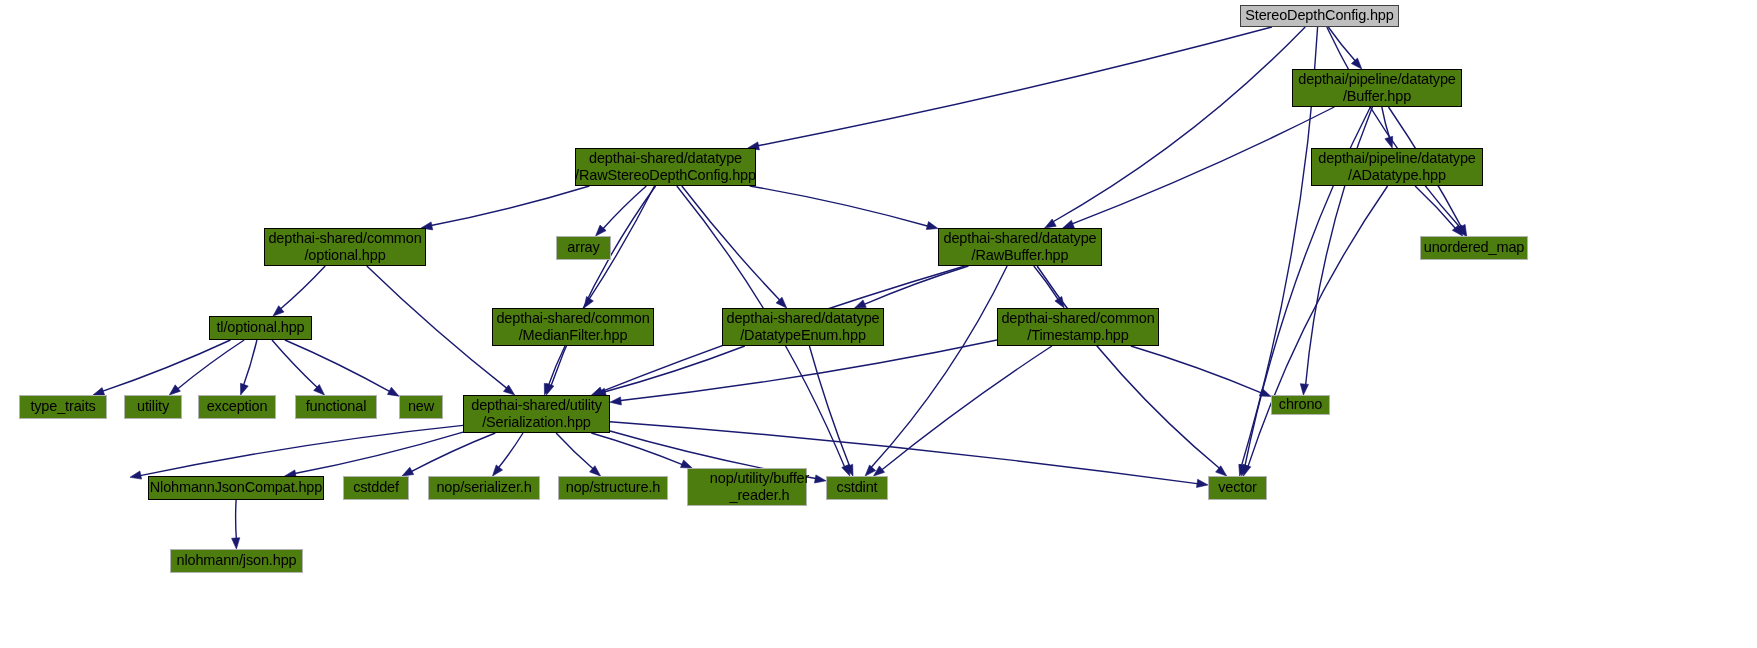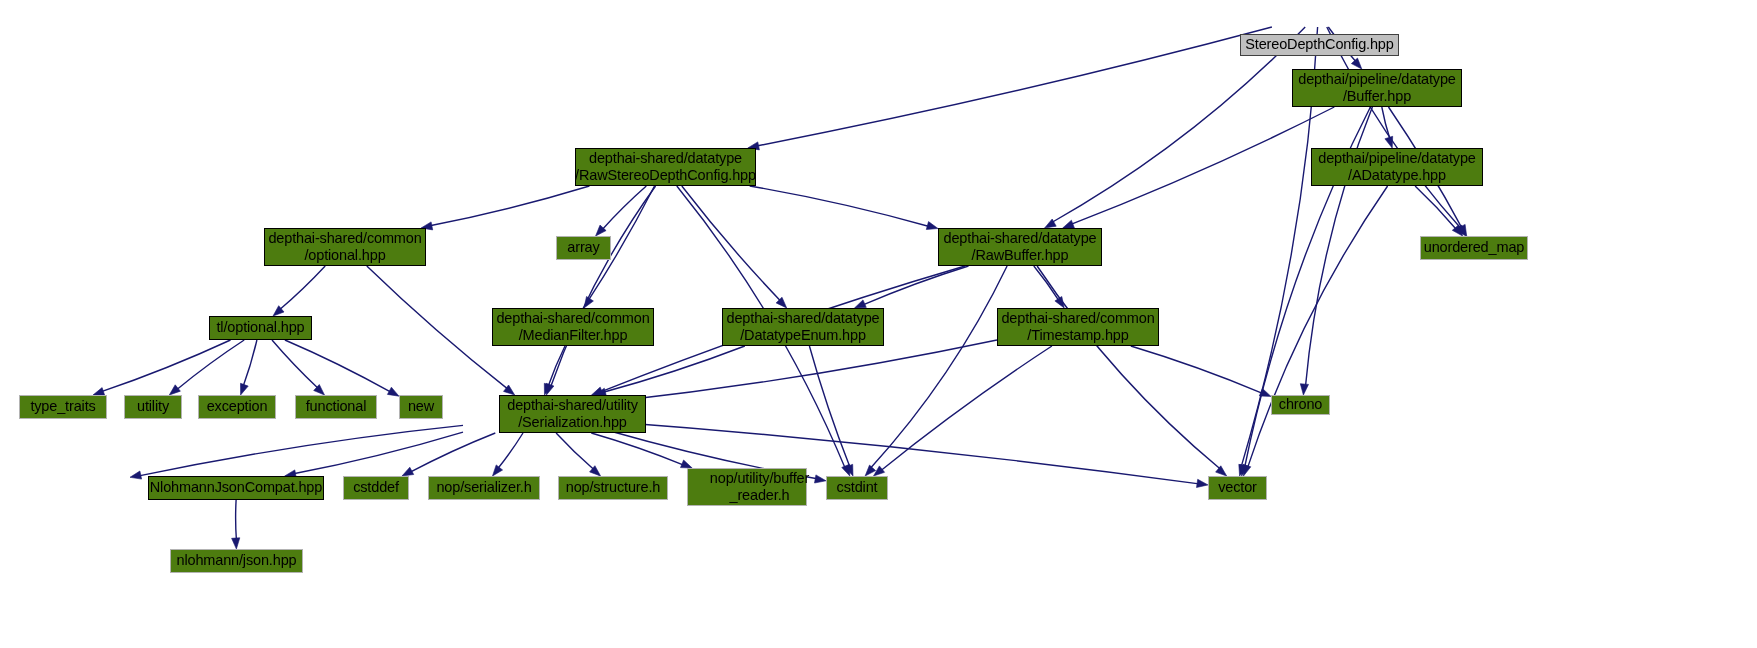--- a/index.html
+++ b/index.html
@@ -151,38 +151,38 @@
       <path d="M 591.3 433.0 Q 638.4 446.6 683.7 465.1" fill="none" stroke="#191970" stroke-width="1.4"></path>
       <polygon points="692.2,468.0 680.5,467.6 683.6,460.0" fill="#191970" stroke="#191970" stroke-width="0.6"></polygon>
       <path d="M 610.0 431.0 Q 712.4 460.2 817.2 478.8" fill="none" stroke="#191970" stroke-width="1.4"></path>
       <polygon points="826.0,480.8 814.5,483.0 815.9,474.9" fill="#191970" stroke="#191970" stroke-width="0.6"></polygon>
       <path d="M 610.0 421.8 Q 905.5 443.8 1199.0 483.9" fill="none" stroke="#191970" stroke-width="1.4"></path>
       <polygon points="1208.0,484.9 1196.5,487.5 1197.7,479.3" fill="#191970" stroke="#191970" stroke-width="0.6"></polygon>
       <path d="M 236.1 500.0 Q 235.0 520.0 236.4 540.0" fill="none" stroke="#191970" stroke-width="1.4"></path>
       <polygon points="236.4,549.0 231.6,538.3 239.8,537.8" fill="#191970" stroke="#191970" stroke-width="0.6"></polygon>
     </svg>
   <div id="node-layer">
-      <div class="node root" style="left: 1240px; top: 5px; width: 159px; height: 22px; margin-top: 29px;"><span class="lbl-line">StereoDepthConfig.hpp</span></div>
+      <div class="node root" style="left: 1240px; top: 5px; width: 159px; height: 22px;"><span class="lbl-line">StereoDepthConfig.hpp</span></div>
       <div class="node" style="left: 1292px; top: 69px; width: 170px; height: 38px;"><span class="lbl-line">depthai/pipeline/datatype</span><span class="lbl-line">/Buffer.hpp</span></div>
       <div class="node" style="left: 1311px; top: 148px; width: 172px; height: 38px;"><span class="lbl-line">depthai/pipeline/datatype</span><span class="lbl-line">/ADatatype.hpp</span></div>
       <div class="node" style="left: 575px; top: 148px; width: 181px; height: 38px;"><span class="lbl-line">depthai-shared/datatype</span><span class="lbl-line">/RawStereoDepthConfig.hpp</span></div>
       <div class="node" style="left: 938px; top: 228px; width: 164px; height: 38px;"><span class="lbl-line">depthai-shared/datatype</span><span class="lbl-line">/RawBuffer.hpp</span></div>
       <div class="node" style="left: 264px; top: 228px; width: 162px; height: 38px;"><span class="lbl-line">depthai-shared/common</span><span class="lbl-line">/optional.hpp</span></div>
       <div class="node sys" style="left: 556px; top: 236px; width: 55px; height: 24px;"><span class="lbl-line">array</span></div>
       <div class="node sys" style="left: 1420px; top: 236px; width: 108px; height: 24px;"><span class="lbl-line">unordered_map</span></div>
       <div class="node" style="left: 209px; top: 316px; width: 103px; height: 24px;"><span class="lbl-line">tl/optional.hpp</span></div>
       <div class="node" style="left: 492px; top: 308px; width: 162px; height: 38px;"><span class="lbl-line">depthai-shared/common</span><span class="lbl-line">/MedianFilter.hpp</span></div>
       <div class="node" style="left: 722px; top: 308px; width: 162px; height: 38px;"><span class="lbl-line">depthai-shared/datatype</span><span class="lbl-line">/DatatypeEnum.hpp</span></div>
       <div class="node" style="left: 997px; top: 308px; width: 162px; height: 38px;"><span class="lbl-line">depthai-shared/common</span><span class="lbl-line">/Timestamp.hpp</span></div>
       <div class="node sys" style="left: 19px; top: 395px; width: 88px; height: 24px;"><span class="lbl-line">type_traits</span></div>
       <div class="node sys" style="left: 124px; top: 395px; width: 58px; height: 24px;"><span class="lbl-line">utility</span></div>
       <div class="node sys" style="left: 198px; top: 395px; width: 78px; height: 24px;"><span class="lbl-line">exception</span></div>
       <div class="node sys" style="left: 295px; top: 395px; width: 82px; height: 24px;"><span class="lbl-line">functional</span></div>
       <div class="node sys" style="left: 399px; top: 395px; width: 44px; height: 24px;"><span class="lbl-line">new</span></div>
-      <div class="node" style="left: 463px; top: 395px; width: 147px; height: 38px; margin-left: 36px;"><span class="lbl-line">depthai-shared/utility</span><span class="lbl-line">/Serialization.hpp</span></div>
+      <div class="node" style="left: 463px; top: 395px; width: 147px; height: 38px;"><span class="lbl-line">depthai-shared/utility</span><span class="lbl-line">/Serialization.hpp</span></div>
       <div class="node sys" style="left: 1271px; top: 395px; width: 59px; height: 20px;"><span class="lbl-line">chrono</span></div>
       <div class="node" style="left: 148px; top: 476px; width: 176px; height: 24px;"><span class="lbl-line">NlohmannJsonCompat.hpp</span></div>
       <div class="node sys" style="left: 343px; top: 476px; width: 66px; height: 24px;"><span class="lbl-line">cstddef</span></div>
       <div class="node sys" style="left: 428px; top: 476px; width: 112px; height: 24px;"><span class="lbl-line">nop/serializer.h</span></div>
       <div class="node sys" style="left: 558px; top: 476px; width: 110px; height: 24px;"><span class="lbl-line">nop/structure.h</span></div>
       <div class="node sys" style="left: 687px; top: 468px; width: 120px; height: 38px; padding-left: 25px;"><span class="lbl-line">nop/utility/buffer</span><span class="lbl-line">_reader.h</span></div>
       <div class="node sys" style="left: 826px; top: 476px; width: 62px; height: 24px;"><span class="lbl-line">cstdint</span></div>
       <div class="node sys" style="left: 1208px; top: 476px; width: 59px; height: 24px;"><span class="lbl-line">vector</span></div>
       <div class="node sys" style="left: 170px; top: 549px; width: 133px; height: 24px;"><span class="lbl-line">nlohmann/json.hpp</span></div>
     </div>

